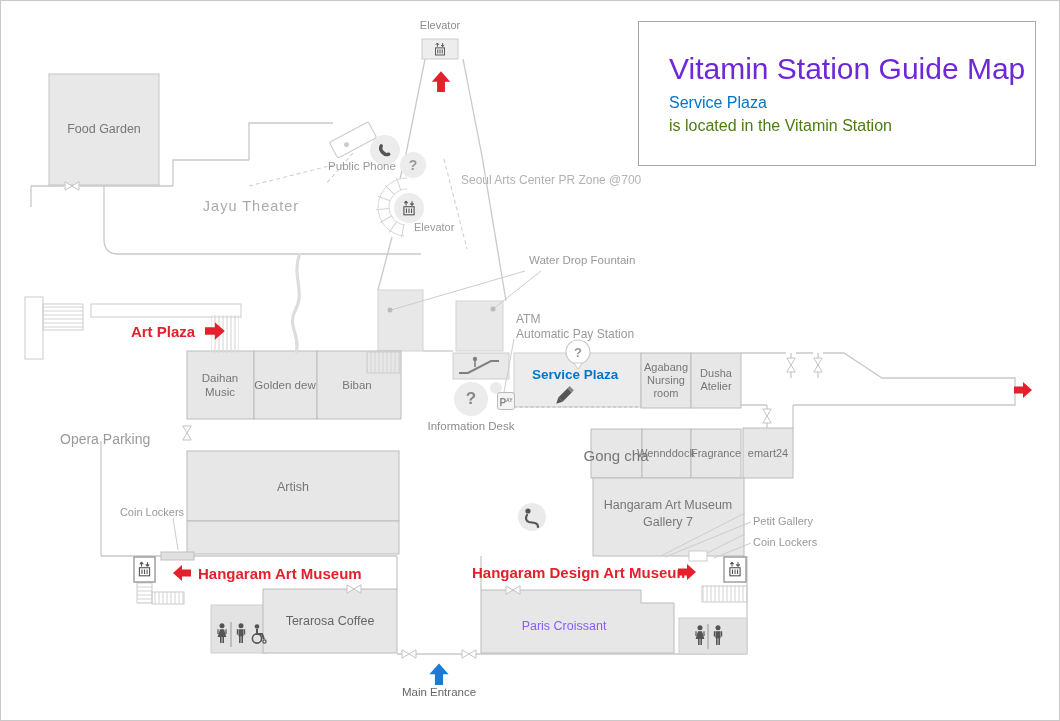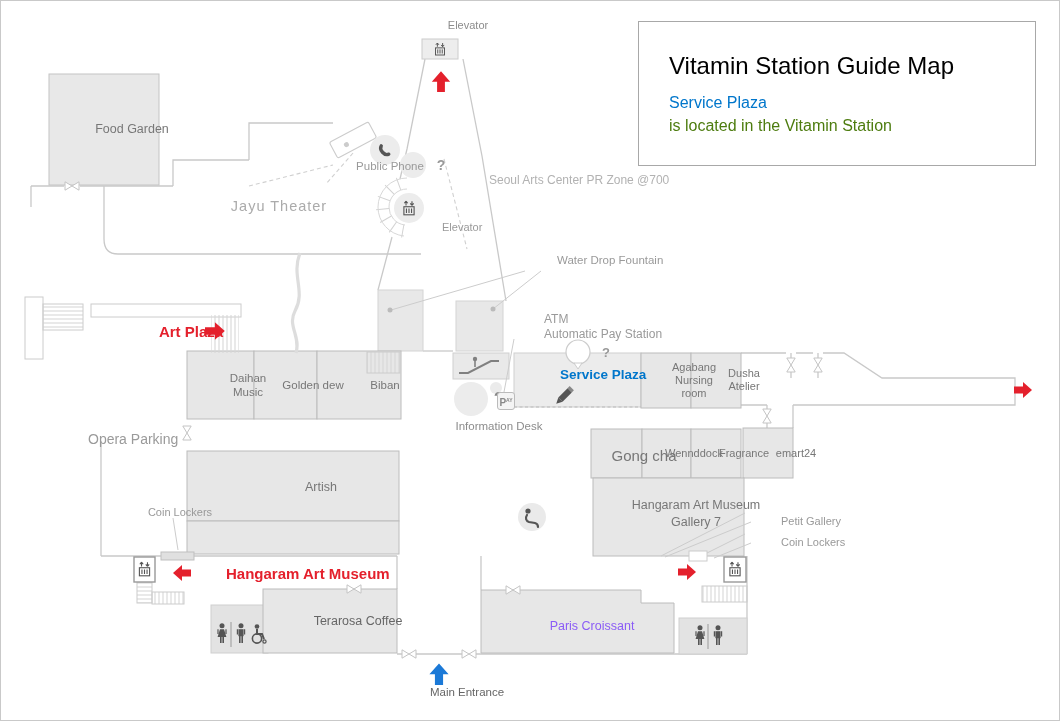--- a/index.html
+++ b/index.html
@@ -1,23 +1,23 @@
 <!DOCTYPE html>
 <html><head>
 <meta charset="utf-8">
 <style>
   html,body{margin:0;padding:0;background:#fff;}
   #map{position:relative;width:1060px;height:721px;background:#fff;border:1px solid #c9c9c9;box-sizing:border-box;overflow:hidden;font-family:"Liberation Sans",sans-serif;}
   #bg{position:absolute;left:0;top:0;}
-  .lbl{position:absolute;color:#999;white-space:pre-line;line-height:1.18;font-family:"Liberation Sans",sans-serif;margin-left:28px;}
+  .lbl{position:absolute;color:#999;white-space:pre-line;line-height:1.18;font-family:"Liberation Sans",sans-serif;}
   .ctr{transform:translateX(-50%);text-align:center;}
   .red{color:#e4202c;font-weight:bold;}
   .blue{color:#0076cb;font-weight:bold;}
   #legend{position:absolute;left:637px;top:20px;width:398px;height:145px;border:1px solid #a8a8a8;background:#fff;box-sizing:border-box;}
-  #legend .t{position:absolute;left:30px;top:30px;font-size:24px;color:#000000;}
+  #legend .t{position:absolute;left:30px;top:30px;font-size:30px;color:#6d28d9;}
   #legend .h{position:absolute;left:30px;top:72px;font-size:16px;color:#0076cb;}
   #legend .s{position:absolute;left:30px;top:95px;font-size:16px;color:#4d7c0f;}
   .picon{position:absolute;left:496px;top:391px;width:16px;height:16px;background:#f4f4f4;border:1px solid #bbb;border-radius:3px;text-align:center;font-size:10px;font-weight:bold;color:#888;line-height:15px;}
   .picon sup{font-size:5px;}
 </style>
 </head>
 <body>
 
 <div id="map">
 
@@ -253,20 +253,21 @@
 <div class="lbl ctr" style="left:665px;top:446px;font-size:11px;color:#777;">Wennddock</div>
 <div class="lbl ctr" style="left:715px;top:446px;font-size:11px;color:#777;">Fragrance</div>
 <div class="lbl ctr" style="left:767px;top:446px;font-size:11px;color:#777;">emart24</div>
 <div class="lbl ctr" style="left:292px;top:479px;font-size:12.5px;color:#777;">Artish</div>
 <div class="lbl ctr" style="left:151px;top:505px;font-size:11px;color:#999;">Coin Lockers</div>
 <div class="lbl ctr" style="left:667px;top:496px;font-size:12.5px;color:#777;line-height:1.35;">Hangaram Art Museum
 Gallery 7</div>
 <div class="lbl" style="left:752px;top:514px;font-size:11px;color:#999;">Petit Gallery</div>
 <div class="lbl" style="left:752px;top:535px;font-size:11px;color:#999;">Coin Lockers</div>
 <div class="lbl red" style="left:197px;top:564px;font-size:15px;white-space:nowrap;">Hangaram Art Museum</div>
+<div class="lbl red" style="left:471px;top:563px;font-size:15px;white-space:nowrap;">Hangaram Design Art Museum</div>
 <div class="lbl ctr" style="left:329px;top:613px;font-size:12.5px;color:#666;">Terarosa Coffee</div>
 <div class="lbl ctr" style="left:563px;top:618px;font-size:12.5px;color:#8b5cf6;">Paris Croissant</div>
 <div class="lbl ctr" style="left:438px;top:685px;font-size:11.5px;color:#666;">Main Entrance</div>
 
 <div id="legend">
   <div class="t">Vitamin Station Guide Map</div>
   <div class="h">Service Plaza</div>
   <div class="s">is located in the Vitamin Station</div>
 </div>
 

